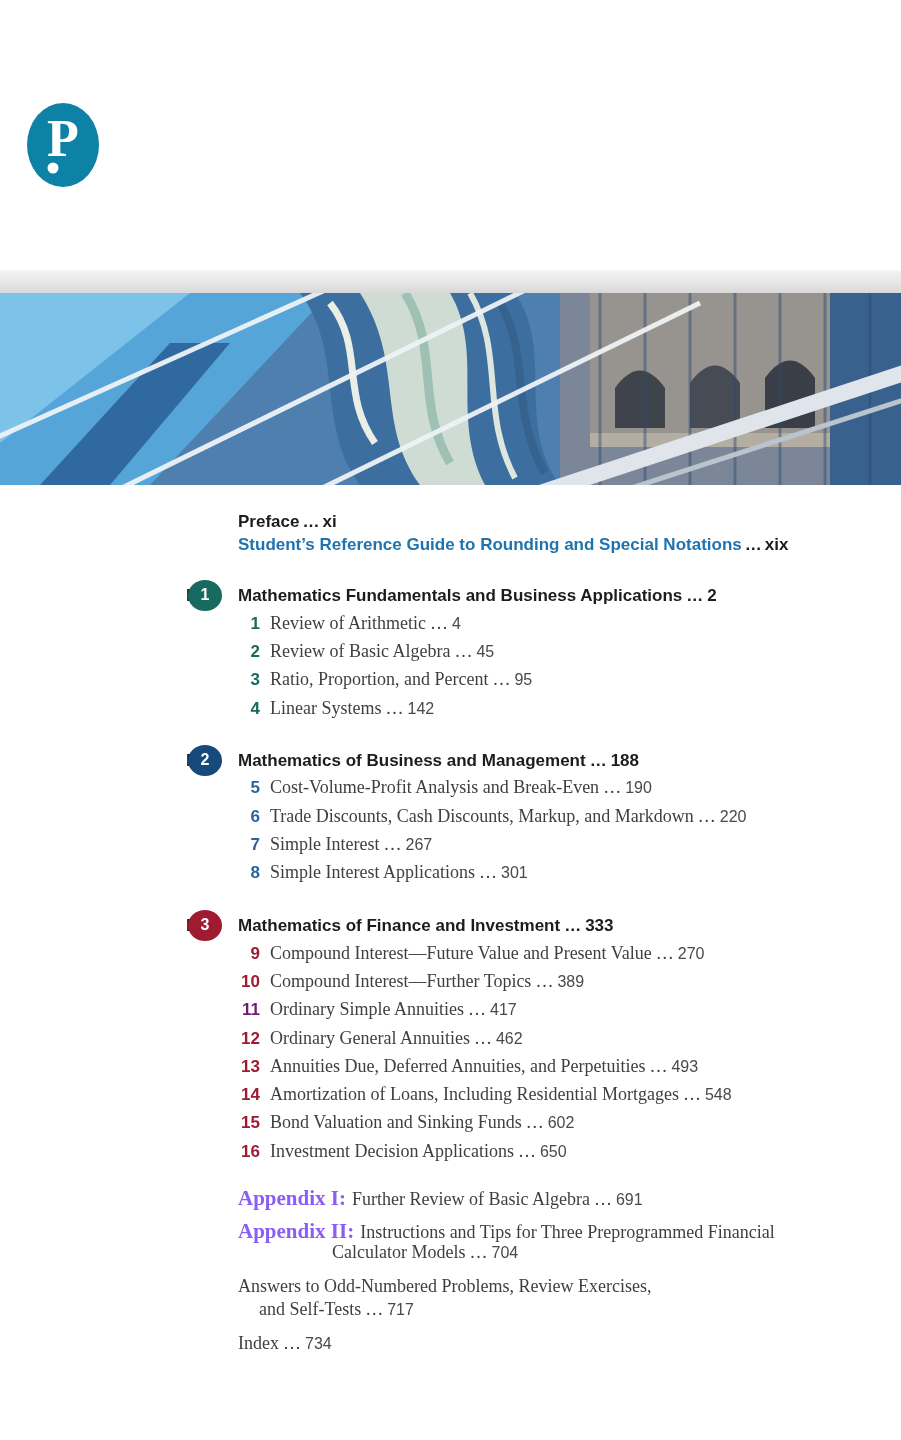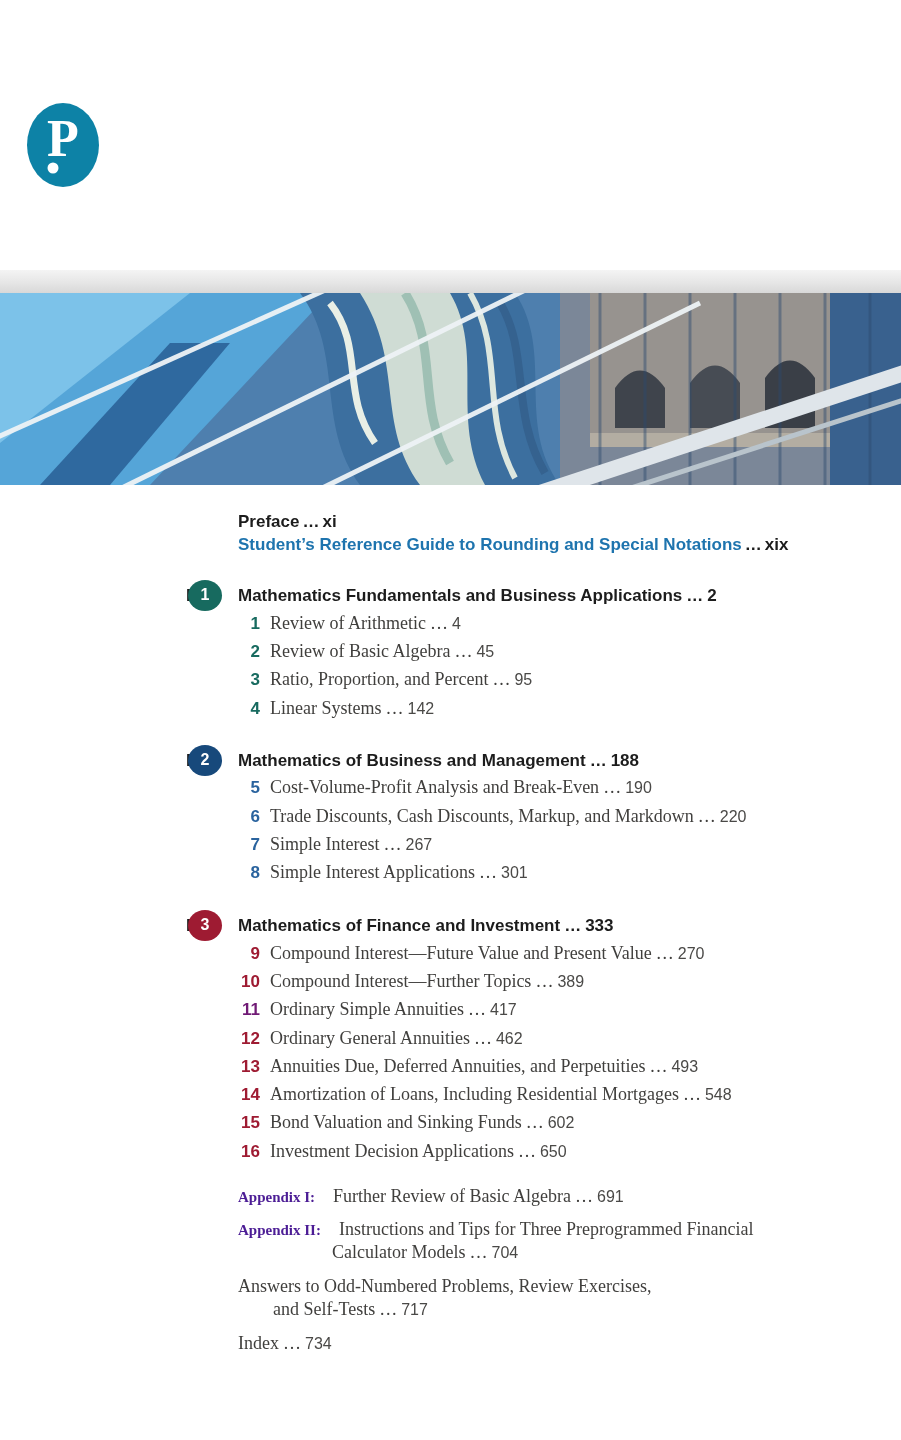--- a/index.html
+++ b/index.html
@@ -55,21 +55,21 @@
 
   .ch-num{
     position:absolute;left:232px;top:1px;width:28px;text-align:right;
     font-size:17px;font-weight:700;
   }
   .ch-text{position:absolute;left:270px;top:0;
     font-family:"Liberation Serif", serif;font-size:18px;color:#403f3d;}
   .ch-page{font-family:"Liberation Sans", sans-serif;font-size:16px;color:#4a4947;}
   .sep{margin:0 4px;}
 
-  .app-label{font-size:15px;font-weight:700;color:#4c1d95;margin-right:18px;}
+  .app-label{font-size:21px;font-weight:700;color:#8b5cf6;margin-right:6px;}
   .serif-line{font-family:"Liberation Serif", serif;font-size:18px;color:#403f3d;}
   .indent2{position:absolute;top:0;}
 </style>
 </head>
 <body>
 
 <div class="page">
 
   <div class="logo">
     <svg class="logo-mark" viewBox="0 0 74 86">
@@ -239,21 +239,21 @@
     <span class="col-main serif-line">
       <span class="app-label">Appendix II:</span><span>Instructions and Tips for Three Preprogrammed Financial</span>
     </span>
     <span class="serif-line indent2" style="left:332px;top:23px">
       <span>Calculator Models</span><span class="sep">…</span><span class="ch-page">704</span>
     </span>
   </div>
 
   <div class="row" style="top:1276px">
     <span class="col-main serif-line">Answers to Odd-Numbered Problems, Review Exercises,</span>
-    <span class="serif-line indent2" style="left:273px;top:23px">
+    <span class="serif-line indent2" style="left:259px;top:23px">
       <span>and Self-Tests</span><span class="sep">…</span><span class="ch-page">717</span>
     </span>
   </div>
 
   <div class="row" style="top:1333px">
     <span class="col-main serif-line">
       <span>Index</span><span class="sep">…</span><span class="ch-page">734</span>
     </span>
   </div>
 

